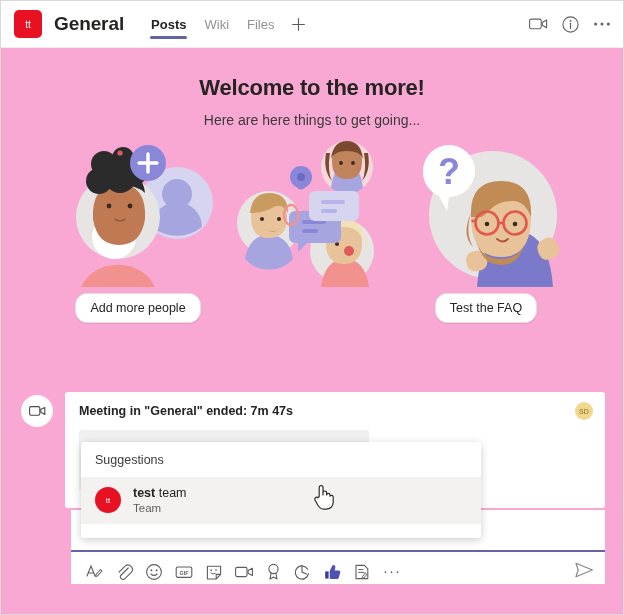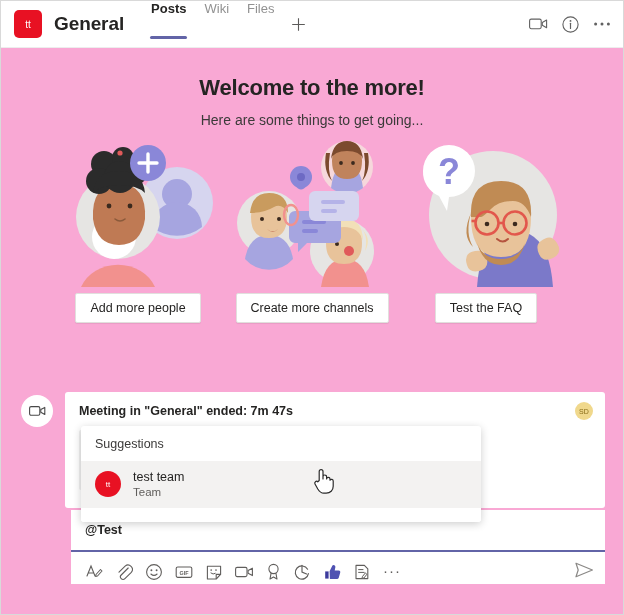--- a/index.html
+++ b/index.html
@@ -43,21 +43,21 @@
     margin-left: 12px;
     letter-spacing: -0.1px;
   }
   .tabs { display: flex; align-items: flex-end; margin-left: 18px; height: 47px; }
   .tab {
     position: relative;
     font-size: 13px;
     color: #919191;
     padding: 0 9px;
     height: 47px;
-    display: flex; align-items: flex-start;
+    display: flex; align-items: center;
     cursor: pointer;
   }
   .tab.active { color: #252423; font-weight: bold; }
   .tab.active::after {
     content: "";
     position: absolute;
     left: 8px; right: 8px; bottom: 9px;
     height: 2.5px;
     background: #6264a7;
     border-radius: 2px;
@@ -102,21 +102,21 @@
     gap: 24px;
     margin-top: 11px;
     padding: 0 52px;
   }
   .card { width: 150px; display: flex; flex-direction: column; align-items: center; }
   .illus { width: 150px; height: 148px; position: relative; }
   .btn-row { margin-top: 6px; display: flex; justify-content: center; }
   .wbtn {
     background: #ffffff;
     border: 1px solid #e1dfdd;
-    border-radius: 2px;
+    border-radius: 12px;
     padding: 7px 14px;
     font-size: 12.5px;
     color: #252423;
     cursor: pointer;
     box-shadow: 0 1px 1px rgba(0,0,0,0.07);
     white-space: nowrap;
   }
 
   
   .msg-wrap {
@@ -166,21 +166,21 @@
     padding-left: 18px;
   }
   .dl-icon { width: 42px; color: #3b3a39; display: flex; align-items: center; justify-content: center; }
   .attach-text { margin-left: 8px; }
   .attach-title { font-size: 12.5px; font-weight: bold; color: #252423; }
   .attach-sub { font-size: 11.5px; color: #484644; margin-top: 3px; }
 
   
   .suggest {
     position: absolute;
-    left: 80px; top: 425px;
+    left: 80px; top: 441px;
     width: 400px;
     background: #ffffff;
     border-radius: 3px;
     box-shadow: 0 2px 9px rgba(0,0,0,0.20);
     overflow: hidden;
     z-index: 30;
   }
   .suggest-head {
     font-size: 12.5px;
     color: #3b3a39;
@@ -198,21 +198,21 @@
     width: 26px; height: 26px;
     border-radius: 50%;
     background: #e81123;
     color: #ffffff;
     font-size: 8px;
     display: flex; align-items: center; justify-content: center;
     flex: 0 0 auto;
   }
   .sug-text { margin-left: 12px; line-height: 1.28; }
   .sug-name { font-size: 12.5px; color: #252423; }
-  .sug-name b { font-weight: normal; }
+  .sug-name b { font-weight: bold; }
   .sug-sub { font-size: 11.5px; color: #605e5c; }
   .suggest-foot { height: 14px; background: #ffffff; }
   .cursor-hand { position: absolute; left: 232px; top: 6px; }
 
   
   .composer {
     position: absolute;
     left: 70px; right: 18px; bottom: 30px;
     background: #ffffff;
     z-index: 10;
@@ -282,21 +282,21 @@
           <circle cx="2.6" cy="3" r="1.5" fill="#616161"></circle>
           <circle cx="9" cy="3" r="1.5" fill="#616161"></circle>
           <circle cx="15.4" cy="3" r="1.5" fill="#616161"></circle>
         </svg>
       </span>
     </div>
   </div>
 
   <div class="welcome">
     <h1>Welcome to the more!</h1>
-    <p>Here are some things to get going...</p>
+    <p>Here are here things to get going...</p>
   </div>
 
   <div class="cards">
 
     <div class="card">
       <div class="illus">
         <svg width="150" height="148" viewBox="0 0 150 148">
           <circle cx="114" cy="64" r="36" fill="#d6d5ef"></circle>
           <circle cx="114" cy="55" r="15" fill="#a6a5e0"></circle>
           <path d="M89 88 a25 25 0 0 1 50 0 a40 40 0 0 1 -50 0 Z" fill="#a6a5e0"></path>
@@ -356,23 +356,20 @@
           <rect x="65" y="90" width="16" height="4" rx="2" fill="#8a87d8"></rect>
           <path d="M78 52 h38 a6 6 0 0 1 6 6 v18 a6 6 0 0 1 -6 6 h-38 a6 6 0 0 1 -6 -6 v-18 a6 6 0 0 1 6 -6 Z" fill="#d6d5ef"></path>
           <rect x="84" y="61" width="24" height="4" rx="2" fill="#b5b3e8"></rect>
           <rect x="84" y="70" width="16" height="4" rx="2" fill="#b5b3e8"></rect>
           <circle cx="64" cy="38" r="11" fill="#8a87d8"></circle>
           <path d="M58 46 q6 9 12 0 Z" fill="#8a87d8"></path>
           <circle cx="64" cy="38" r="4" fill="#6d6ac4"></circle>
           <ellipse cx="54" cy="76" rx="7" ry="10" fill="none" stroke="#f2918e" stroke-width="2.4"></ellipse>
         </svg>
       </div>
-      <div class="btn-row">
-        <button class="wbtn">Create more channels</button>
-      </div>
     </div>
 
     <div class="card">
       <div class="illus">
         <svg width="150" height="148" viewBox="0 0 150 148">
           <circle cx="82" cy="76" r="64" fill="#e6e5e3"></circle>
           <path d="M66 148 q4 -56 38 -56 q34 0 38 56 Z" fill="#7b79c9"></path>
           <path d="M56 126 q-4 -12 8 -14 q10 -2 12 8 q2 10 -8 12 q-10 2 -12 -6 Z" fill="#e8c39a"></path>
           <path d="M130 102 q10 -8 16 2 q6 10 -4 15 q-10 5 -14 -4 q-4 -9 2 -13 Z" fill="#e8c39a"></path>
           <path d="M60 78 q0 -34 30 -34 q30 0 30 34 q0 40 -30 40 q-30 0 -30 -40 Z" fill="#e8c39a"></path>

